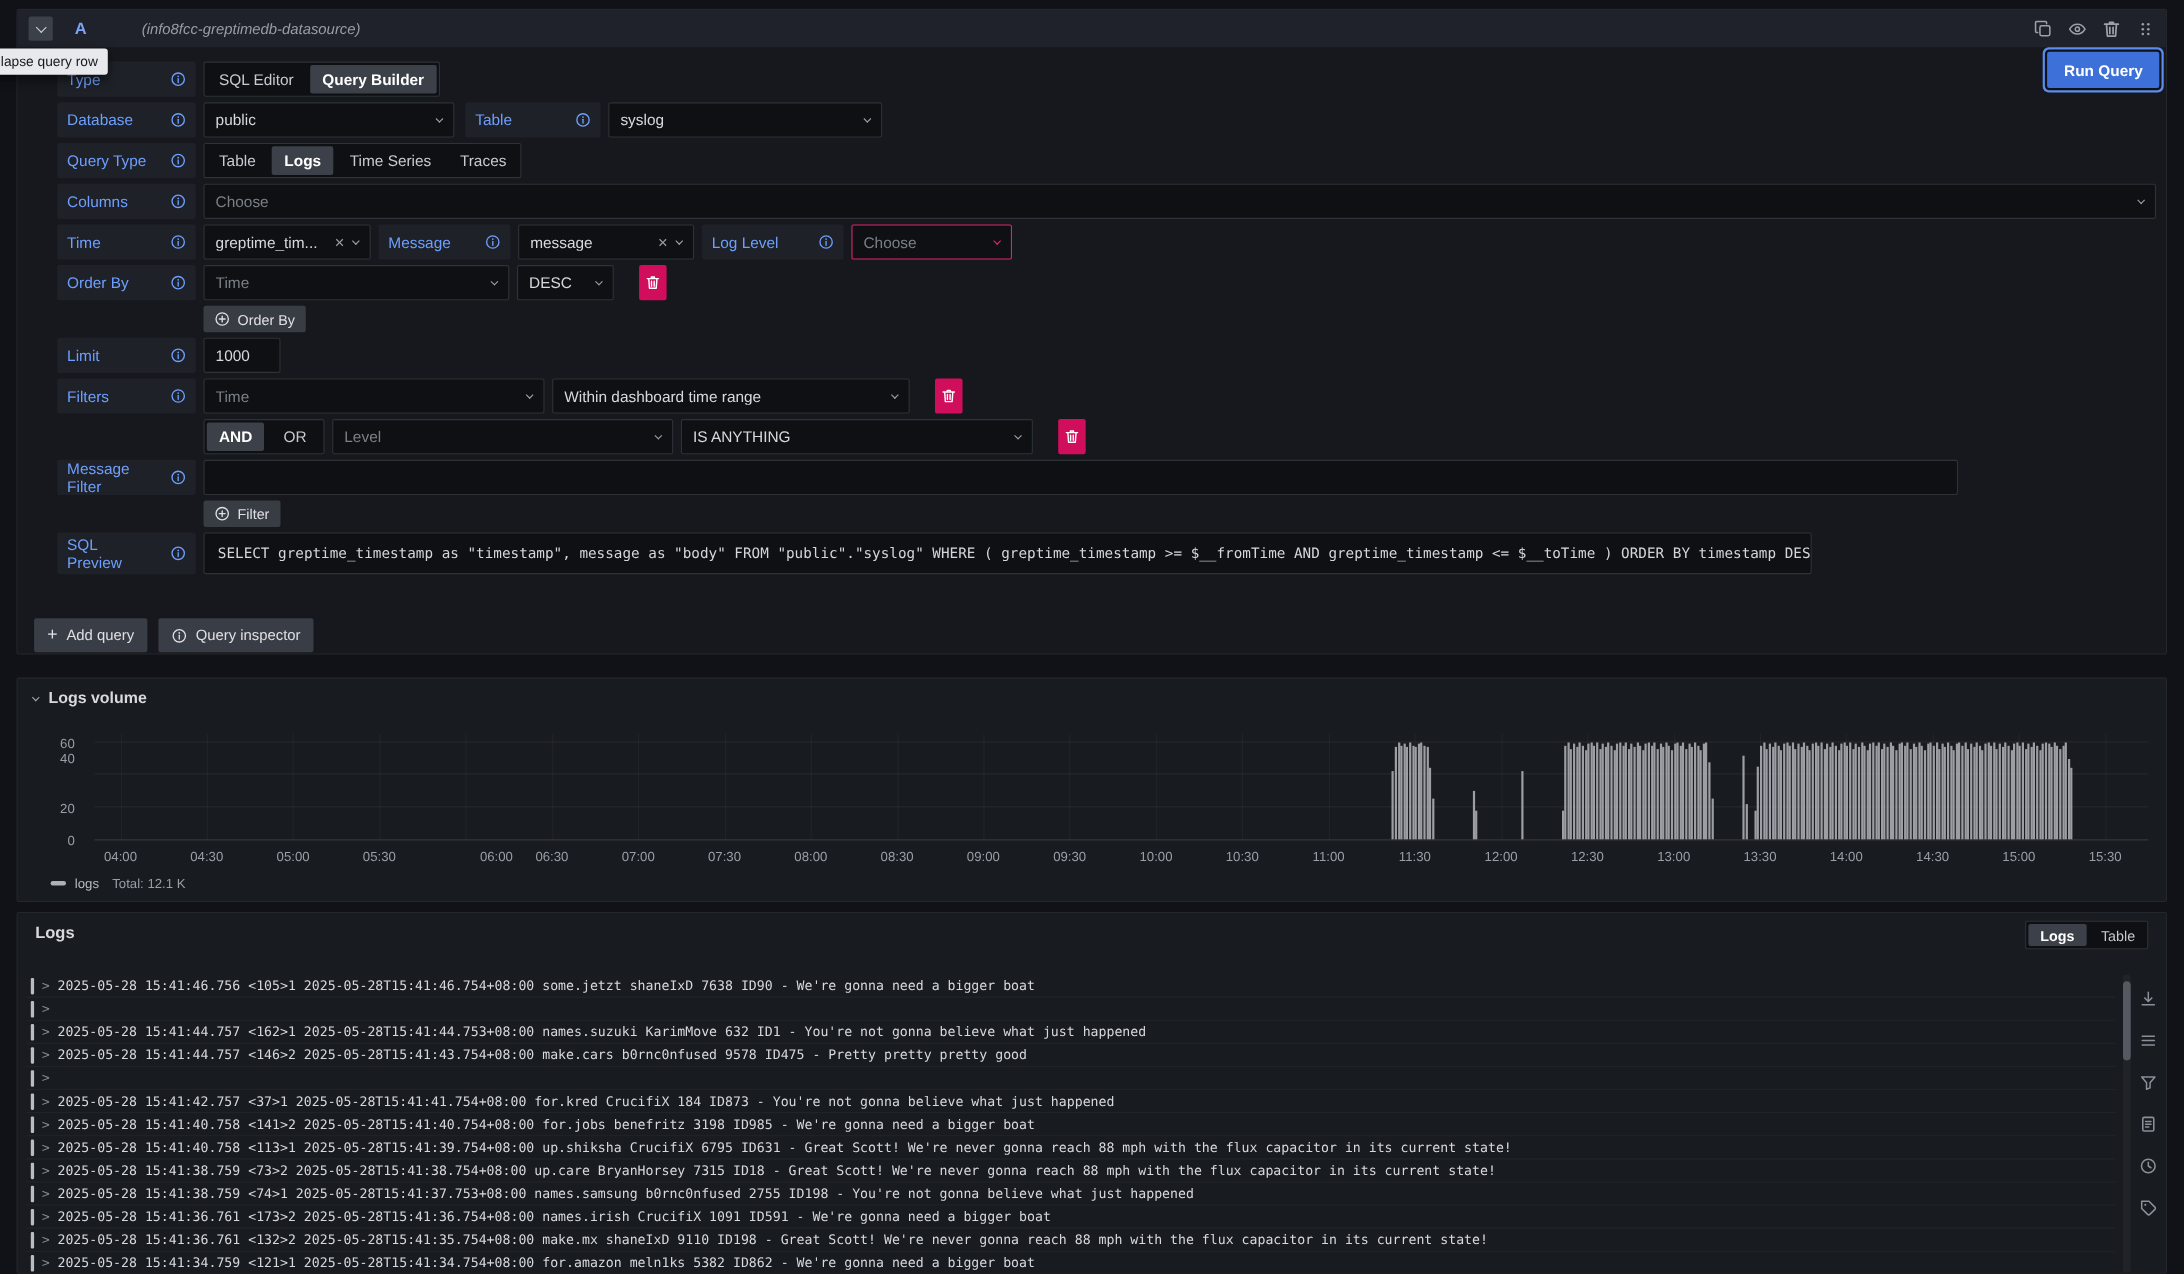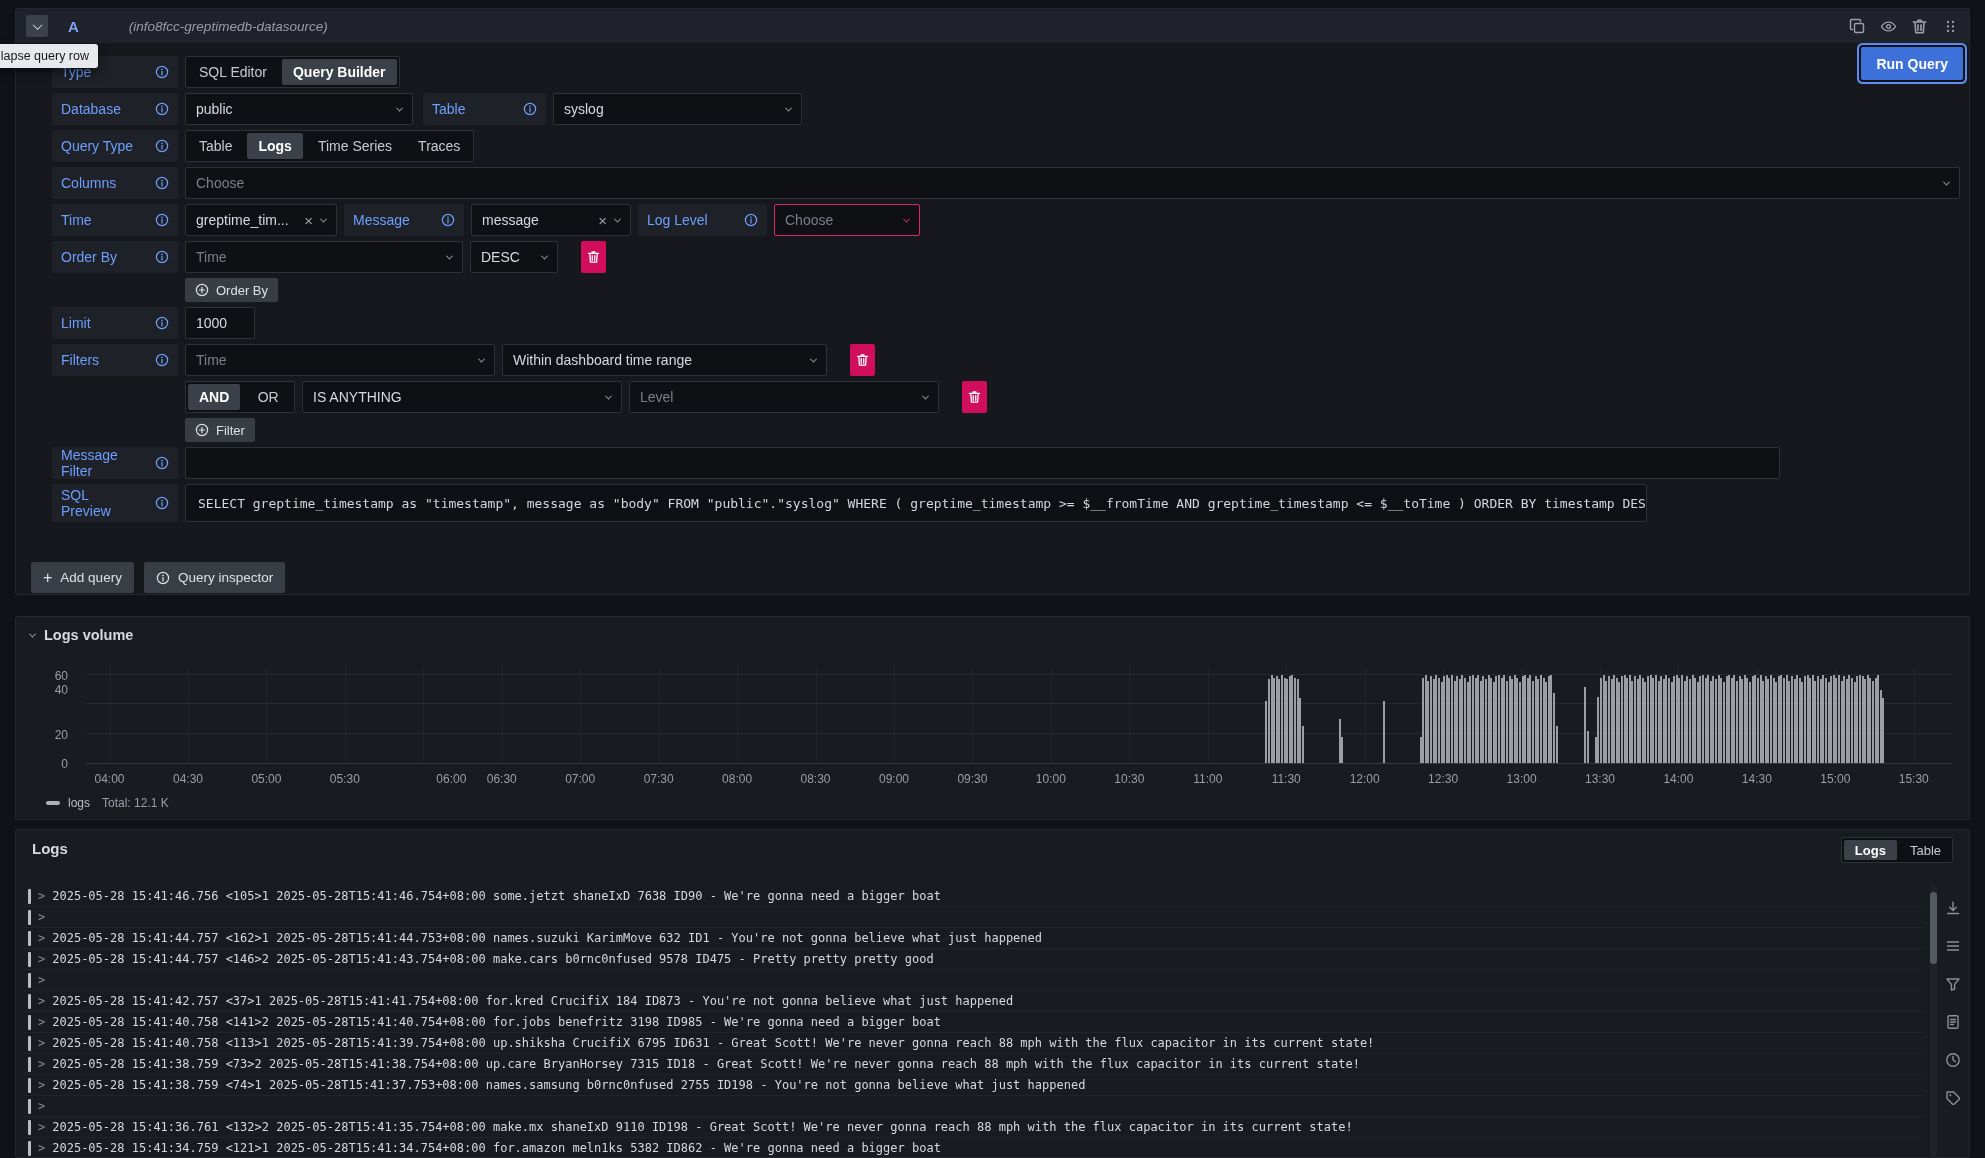--- a/index.html
+++ b/index.html
@@ -371,62 +371,62 @@
             </svg>
           </span>
         </button>
     </div>
 
     <div class="frow indent">
       <div class="seg" style="width:110px">
         <div class="opt active" style="flex:1;justify-content:center">AND</div>
         <div class="opt" style="flex:1;justify-content:center">OR</div>
       </div>
+      <div class="sel" style="width:310px">
+        <span class="val ph">Level</span>
+          <span class="caret sm"></span>
+      </div>
       <div class="sel" style="width:320px">
         <span class="val">IS ANYTHING</span>
-          <span class="caret sm"></span>
-      </div>
-      <div class="sel" style="width:310px">
-        <span class="val ph">Level</span>
           <span class="caret sm"></span>
       </div>
       <button class="btn-trash ml">
           <span class="hicon" style="width:13px;height:14px">
             <svg viewBox="0 0 14 15">
               <path d="M1.5 3.5h11M5.5 3.5V2h3v1.5M3 3.5l.7 9.5h6.6l.7-9.5M5.7 6v5M8.3 6v5" fill="none" stroke="currentColor" stroke-width="1.4" stroke-linecap="round" stroke-linejoin="round"></path>
             </svg>
           </span>
         </button>
     </div>
 
+    <div class="frow">
+      <div class="flabel">
+        <span>Message Filter</span>
+          <span class="grow"></span>
+        <span class="i16">
+            <svg viewBox="0 0 16 16">
+              <circle cx="8" cy="8" r="6.4" fill="none" stroke="currentColor" stroke-width="1.4" stroke-linecap="round" stroke-linejoin="round"></circle>
+              <circle cx="8" cy="5" r="0.9" fill="currentColor" stroke="none"></circle>
+              <path d="M8 7.4v4" fill="none" stroke="currentColor" stroke-width="1.4" stroke-linecap="round" stroke-linejoin="round"></path>
+            </svg>
+          </span>
+      </div>
+      <div class="inp" id="msg-filter"></div>
+    </div>
+
     <div class="frow h24 indent">
       <button class="btn-sm">
         <span class="i16">
             <svg viewBox="0 0 16 16">
               <circle cx="8" cy="8" r="6.4" fill="none" stroke="currentColor" stroke-width="1.4" stroke-linecap="round" stroke-linejoin="round"></circle>
               <path d="M8 5v6M5 8h6" fill="none" stroke="currentColor" stroke-width="1.4" stroke-linecap="round" stroke-linejoin="round"></path>
             </svg>
           </span>
         <span>Filter</span>
       </button>
-    </div>
-
-    <div class="frow">
-      <div class="flabel">
-        <span>Message Filter</span>
-          <span class="grow"></span>
-        <span class="i16">
-            <svg viewBox="0 0 16 16">
-              <circle cx="8" cy="8" r="6.4" fill="none" stroke="currentColor" stroke-width="1.4" stroke-linecap="round" stroke-linejoin="round"></circle>
-              <circle cx="8" cy="5" r="0.9" fill="currentColor" stroke="none"></circle>
-              <path d="M8 7.4v4" fill="none" stroke="currentColor" stroke-width="1.4" stroke-linecap="round" stroke-linejoin="round"></path>
-            </svg>
-          </span>
-      </div>
-      <div class="inp" id="msg-filter"></div>
     </div>
 
     <div class="frow sqlrow">
       <div class="flabel">
         <span>SQL Preview</span>
           <span class="grow"></span>
         <span class="i16">
             <svg viewBox="0 0 16 16">
               <circle cx="8" cy="8" r="6.4" fill="none" stroke="currentColor" stroke-width="1.4" stroke-linecap="round" stroke-linejoin="round"></circle>
               <circle cx="8" cy="5" r="0.9" fill="currentColor" stroke="none"></circle>
@@ -766,20 +766,21 @@
         <span>2025-05-28 15:41:38.759 &lt;73&gt;2 2025-05-28T15:41:38.754+08:00 up.care BryanHorsey 7315 ID18 - Great Scott! We're never gonna reach 88 mph with the flux capacitor in its current state!</span>
       </div>
       <div class="logrow">
         <span class="lvlbar"></span>
         <span class="rowcaret">&gt;</span>
         <span>2025-05-28 15:41:38.759 &lt;74&gt;1 2025-05-28T15:41:37.753+08:00 names.samsung b0rnc0nfused 2755 ID198 - You're not gonna believe what just happened</span>
       </div>
       <div class="logrow">
         <span class="lvlbar"></span>
         <span class="rowcaret">&gt;</span>
+        <span>2025-05-28 15:41:36.761 &lt;173&gt;2 2025-05-28T15:41:36.754+08:00 names.irish CrucifiX 1091 ID591 - We're gonna need a bigger boat</span>
       </div>
       <div class="logrow">
         <span class="lvlbar"></span>
         <span class="rowcaret">&gt;</span>
         <span>2025-05-28 15:41:36.761 &lt;132&gt;2 2025-05-28T15:41:35.754+08:00 make.mx shaneIxD 9110 ID198 - Great Scott! We're never gonna reach 88 mph with the flux capacitor in its current state!</span>
       </div>
       <div class="logrow">
         <span class="lvlbar"></span>
         <span class="rowcaret">&gt;</span>
         <span>2025-05-28 15:41:34.759 &lt;121&gt;1 2025-05-28T15:41:34.754+08:00 for.amazon meln1ks 5382 ID862 - We're gonna need a bigger boat</span>

